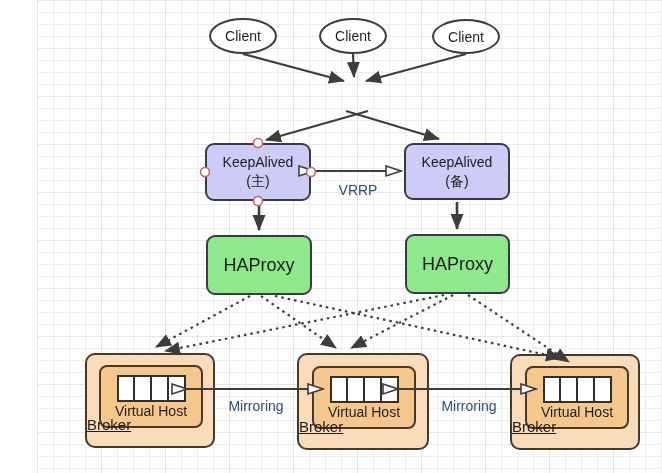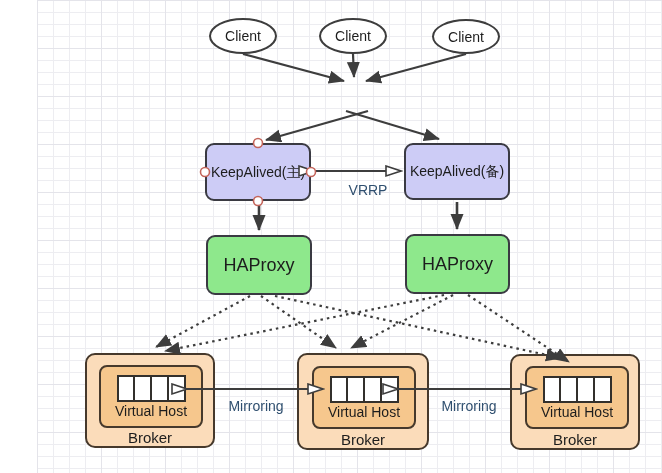--- a/index.html
+++ b/index.html
@@ -15,21 +15,21 @@
     background-size:64px 48px,64px 48px,16px 12px,16px 12px;
     margin-left:37px;
   }
   .node{position:absolute;box-sizing:border-box;color:#1d1d1d;}
   .ellipse{
     background:#fff;border:2px solid #3d3d3d;border-radius:50%;
     display:flex;align-items:center;justify-content:center;font-size:14px;
   }
   .rect{
     border:2px solid #3a3a42;border-radius:9px;
-    display:flex;flex-direction:row;align-items:center;justify-content:center;
+    display:flex;flex-direction:column;align-items:center;justify-content:center;
     text-align:center;font-size:14px;line-height:19px;
   }
   .keepalived{background:#cdccf6;}
   .haproxy{background:#8ee88c;font-size:18px;}
   .vip-text{font-weight:bold;font-size:15px;}
   .broker-outer{
     background:#fbdcba;border:2px solid #46392c;border-radius:10px;
   }
   .vh-box{
     position:absolute;left:12px;top:10px;width:104px;height:63px;
@@ -37,21 +37,21 @@
     display:flex;flex-direction:column;align-items:center;box-sizing:border-box;
   }
   .queue{
     margin-top:8px;width:69px;height:27px;background:#fff;
     border:2px solid #33302c;display:flex;box-sizing:border-box;
   }
   .queue-cell{flex:1;}
   .queue-cell + .queue-cell{border-left:2px solid #33302c;}
   .vh-label{font-size:14px;margin-top:1px;white-space:nowrap;}
   .broker-label{
-    position:absolute;left:0;bottom:0;width:100%;text-align:center;font-size:15px;
+    position:absolute;left:0;bottom:13px;width:100%;text-align:left;font-size:15px;text-decoration:underline;
   }
   .edge-label{position:absolute;color:#2f4f6f;font-size:14px;text-align:center;}
   #overlay{position:absolute;left:0;top:0;z-index:5;pointer-events:none;}
   #overlay *{pointer-events:auto;}
 </style>
 </head>
 <body>
 
 <div id="canvas">
 
@@ -68,21 +68,21 @@
 
   <div class="node rect keepalived" style="left:168px;top:143px;width:106px;height:58px;">
     <span>KeepAlived</span>
     <span>(主)</span>
   </div>
   <div class="node rect keepalived" style="left:367px;top:143px;width:106px;height:57px;">
     <span>KeepAlived</span>
     <span>(备)</span>
   </div>
 
-  <div class="edge-label" style="left:305px;top:182px;width:52px;">VRRP</div>
+  <div class="edge-label" style="left:295px;top:182px;width:52px;">VRRP</div>
 
   <div class="node rect haproxy" style="left:169px;top:235px;width:106px;height:60px;">
     <span>HAProxy</span>
   </div>
   <div class="node rect haproxy" style="left:368px;top:234px;width:105px;height:60px;">
     <span>HAProxy</span>
   </div>
 
   <div class="node broker-outer" style="left:48px;top:353px;width:130px;height:95px;">
     <div class="vh-box">

